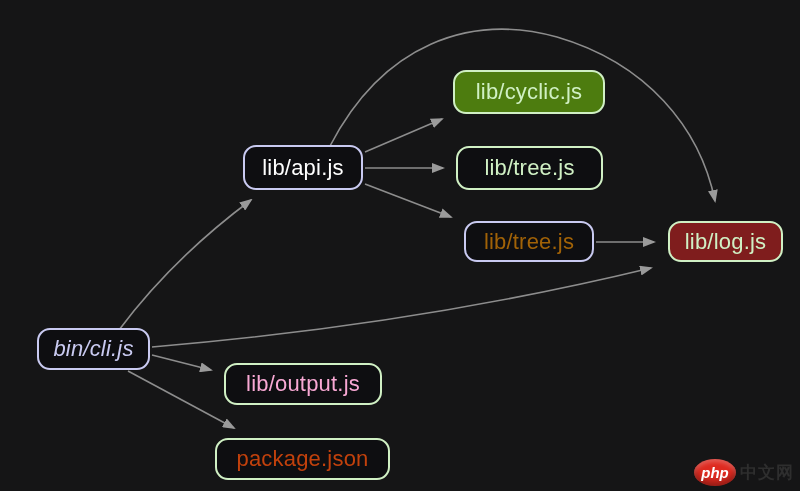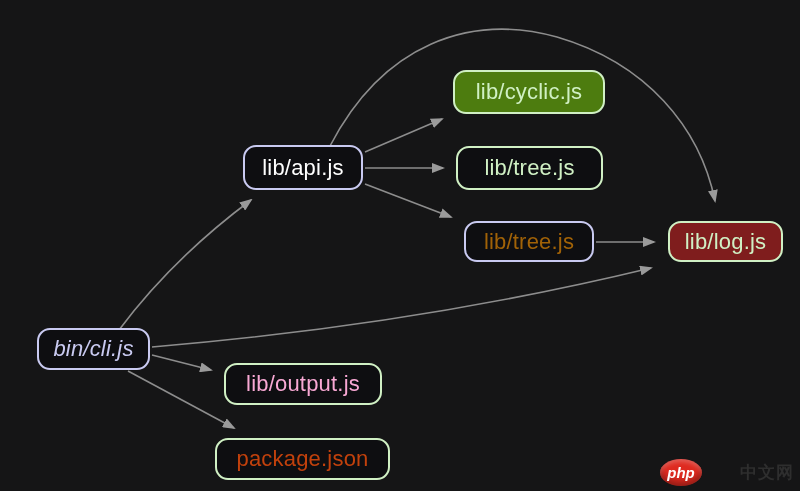--- a/index.html
+++ b/index.html
@@ -57,15 +57,15 @@
       <div class="node" style="left: 453px; top: 70px; width: 152px; height: 44px; border-color: rgb(208, 240, 196); color: rgb(208, 240, 196); background: #4d7c0f;">lib/cyclic.js</div>
       <div class="node" style="left: 456px; top: 146px; width: 147px; height: 44px; border-color: rgb(208, 240, 196); color: rgb(208, 240, 196); background: rgb(14, 14, 17);">lib/tree.js</div>
       <div class="node" style="left: 464px; top: 221px; width: 130px; height: 41px; border-color: rgb(201, 202, 241); color: #a16207; background: rgb(14, 14, 17);">lib/tree.js</div>
       <div class="node" style="left: 668px; top: 221px; width: 115px; height: 41px; border-color: rgb(208, 240, 196); color: rgb(208, 240, 196); background: #7f1d1d;">lib/log.js</div>
       <div class="node" style="left: 224px; top: 363px; width: 158px; height: 42px; border-color: rgb(208, 240, 196); color: #f9a8d4; background: rgb(14, 14, 17);">lib/output.js</div>
       <div class="node" style="left: 215px; top: 438px; width: 175px; height: 42px; border-color: rgb(208, 240, 196); color: #c2410c; background: rgb(14, 14, 17);">package.json</div>
     </div>
 
   <div id="watermark">
     <span id="wm-ellipse" style="background: rgb(222, 42, 32); color: rgb(255, 255, 255);">php</span>
-    <span id="wm-site" style="color: rgb(46, 46, 46); margin-left: 34px;">中文网</span>
+    <span id="wm-site" style="color: rgb(46, 46, 46);">中文网</span>
   </div>
 </div>
 
 </body></html>

